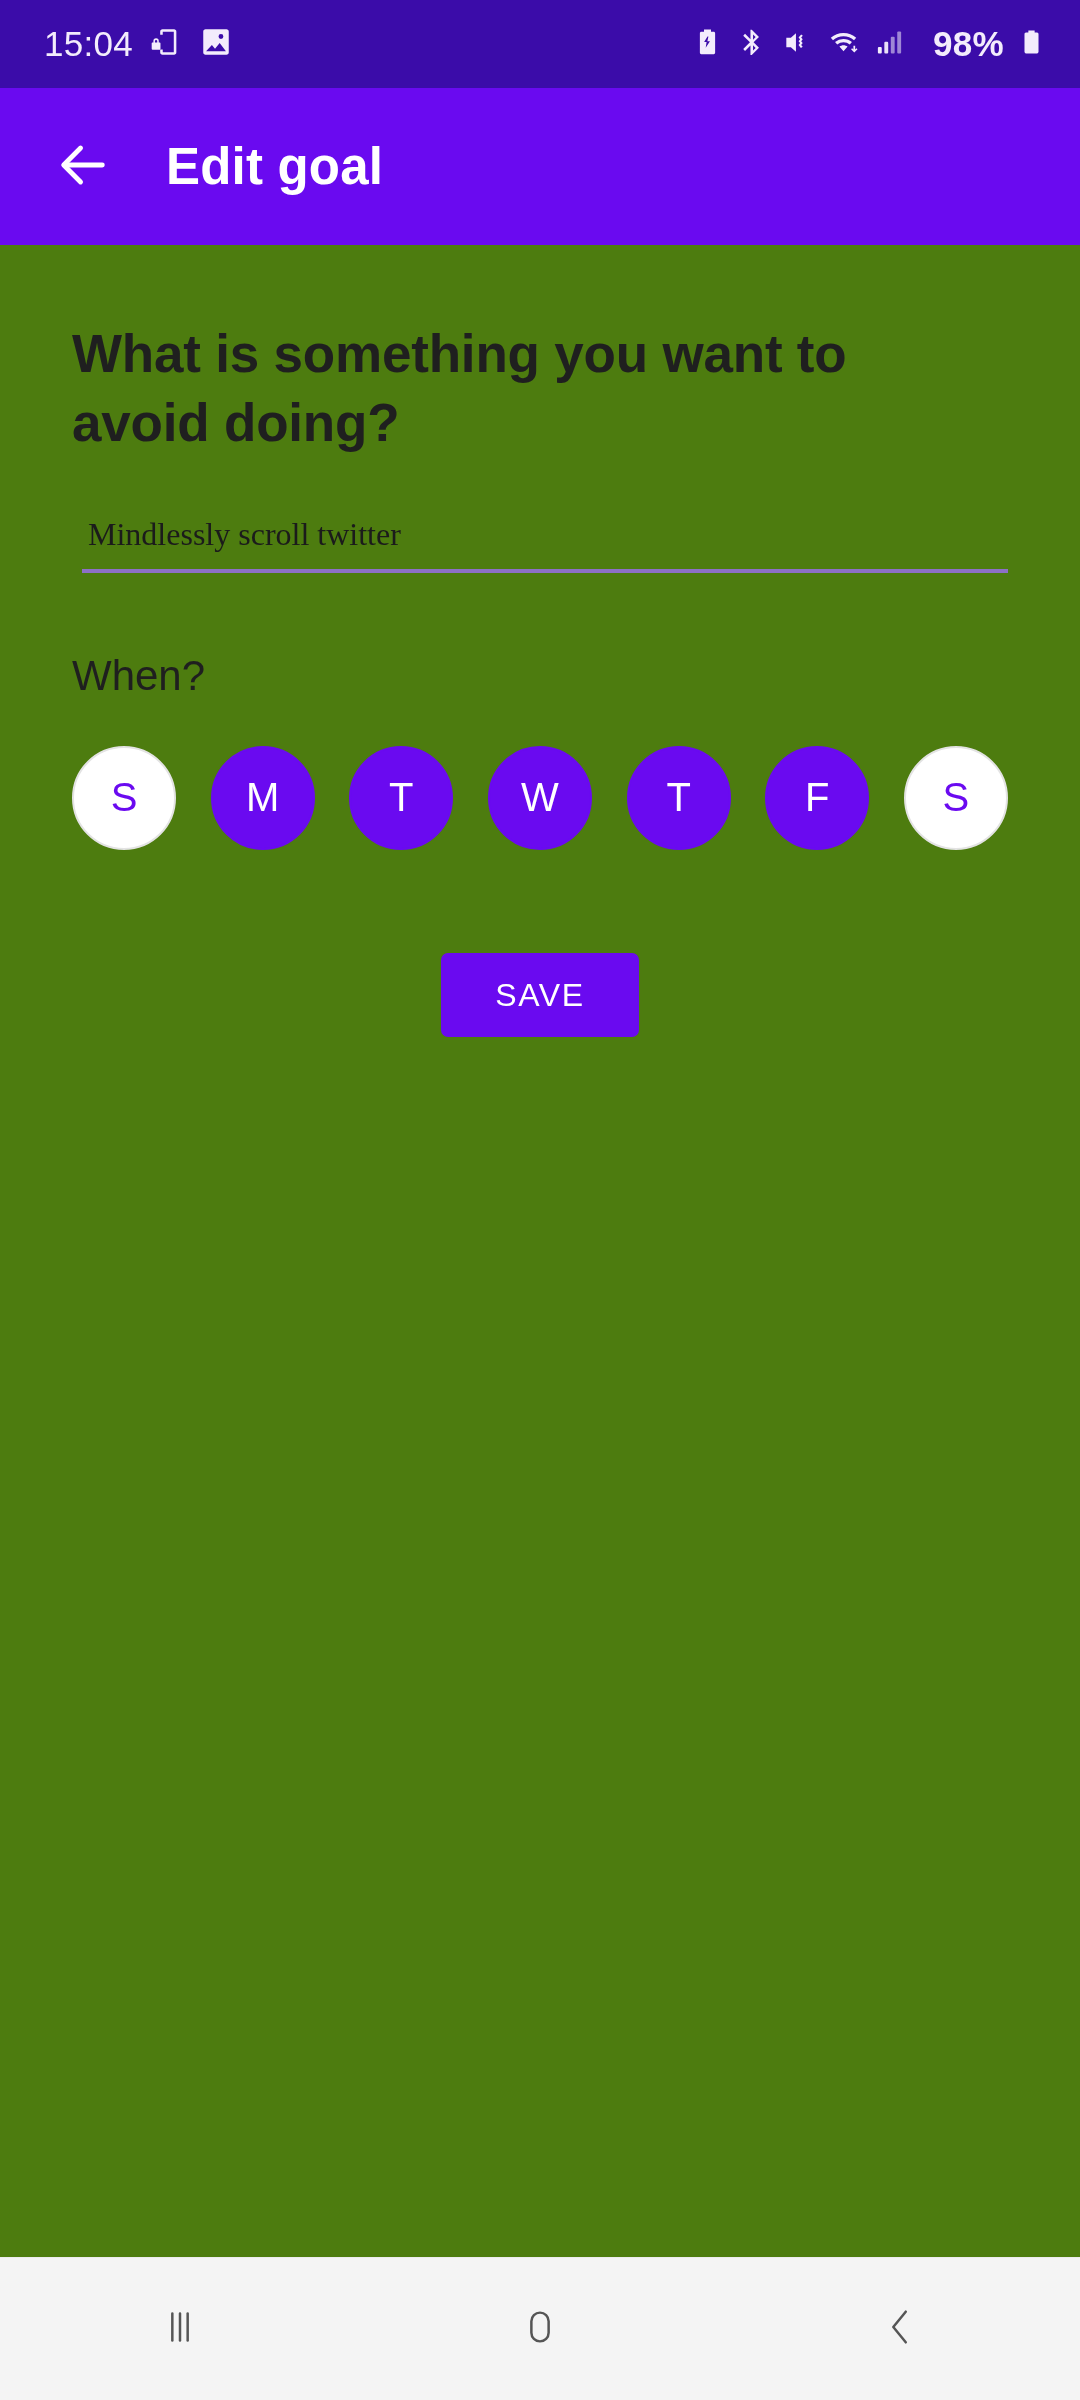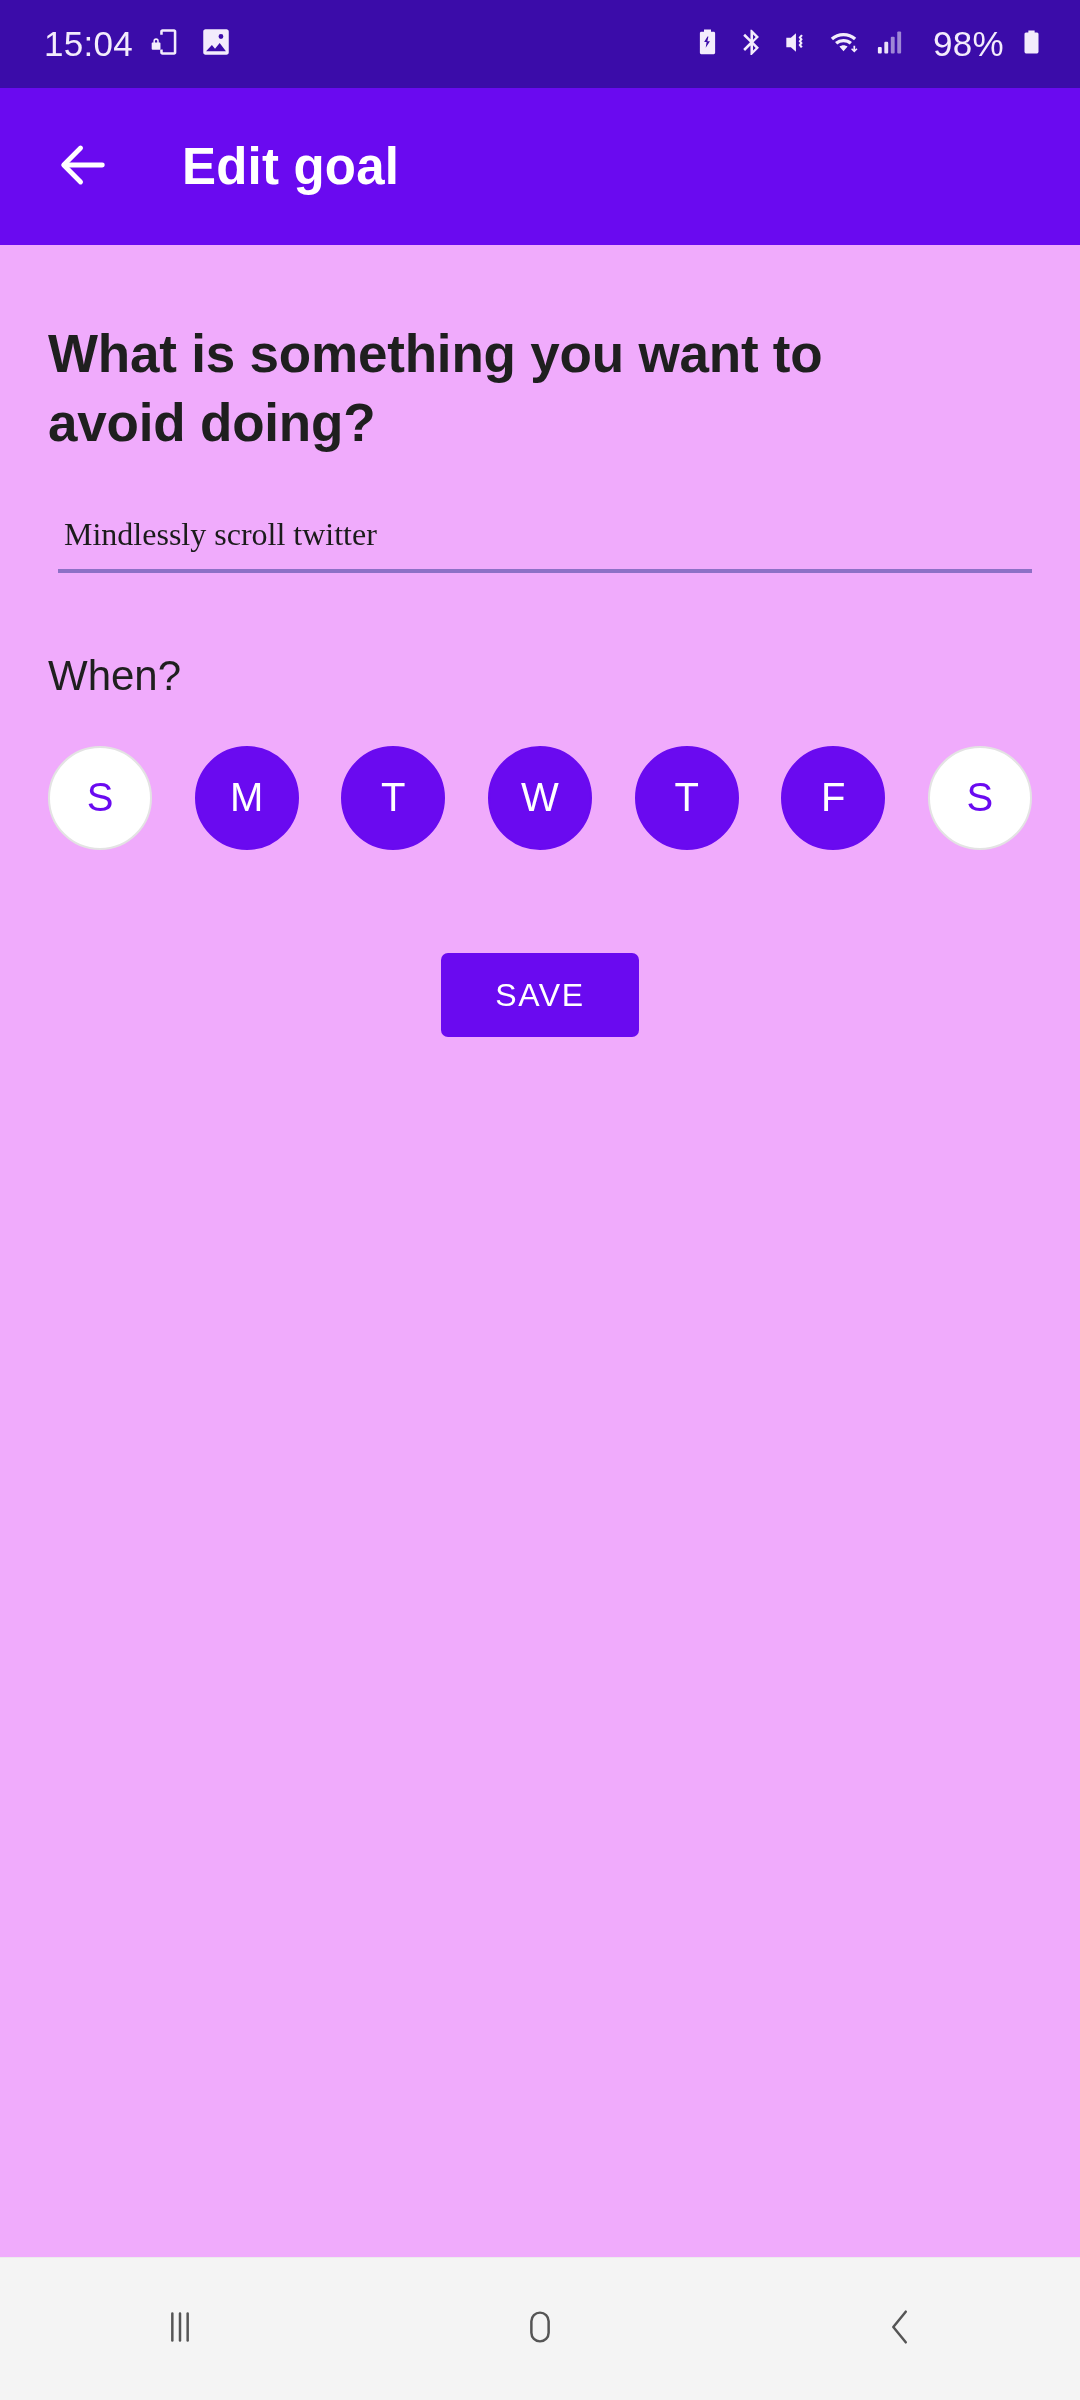--- a/index.html
+++ b/index.html
@@ -14,32 +14,32 @@
   
   .status-bar {
     height:88px; background:#3B0CA9; flex:0 0 88px;
     display:flex; align-items:center; justify-content:space-between;
     padding:0 34px 0 44px; color:#F2EAFB;
   }
   .status-left  { display:flex; align-items:center; gap:16px; }
   .status-right { display:flex; align-items:center; gap:13px; }
   .clock { font-size:35px; letter-spacing:0.3px; font-weight:400; color:#F3ECFC; }
   .sb-ico { display:block; }
-  .battery-pct { font-size:35px; font-weight:400; color:#F3ECFC; letter-spacing:0.3px; margin-left:15px; }
+  .battery-pct { font-size:35px; font-weight:700; color:#F3ECFC; letter-spacing:0.3px; margin-left:15px; }
 
   
   .app-bar {
     height:157px; flex:0 0 157px; background:#6A0AF0;
-    display:flex; align-items:center; padding-left:52px; gap:68px;
+    display:flex; align-items:center; padding-left:52px; gap:52px;
   }
   .back-btn { width:62px; height:62px; display:flex; align-items:center; justify-content:center; cursor:pointer; }
   .app-title { font-size:51px; font-weight:700; color:#FFFFFF; letter-spacing:0.2px; }
 
   
-  .content { flex:1 1 auto; background:#f0abfc; padding:0 48px; position:relative; }
+  .content { flex:1 1 auto; background:#4d7c0f; padding:0 72px; position:relative; }
 
   .question {
     margin-top:75px;
     font-size:53px; font-weight:700; line-height:1.30;
     color:#1F1F1F; letter-spacing:-0.2px; max-width:900px;
   }
 
   .input-row {
     margin-top:58px; display:flex; align-items:flex-end; gap:0;
   }

